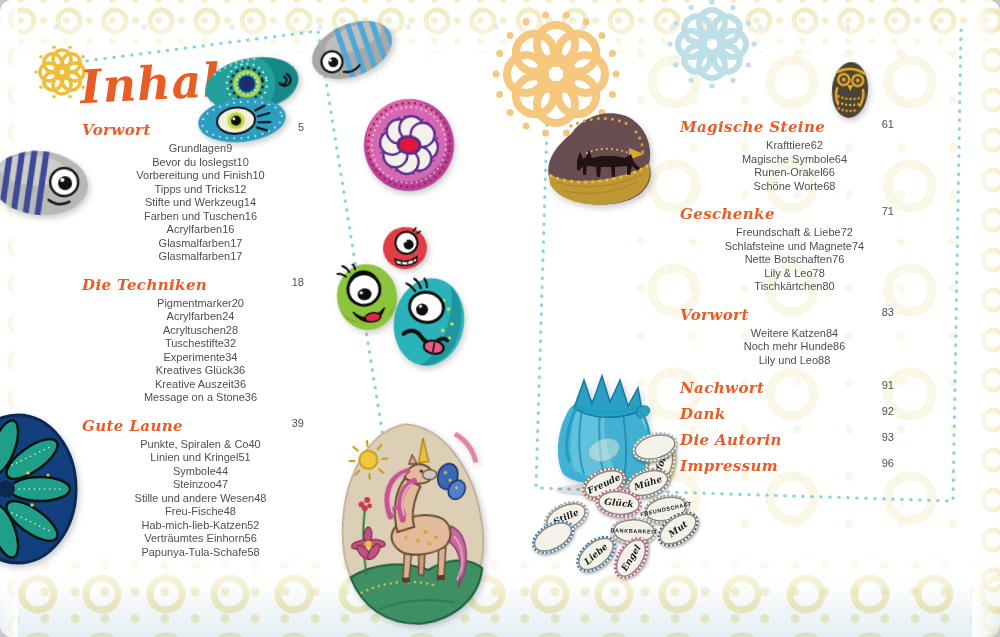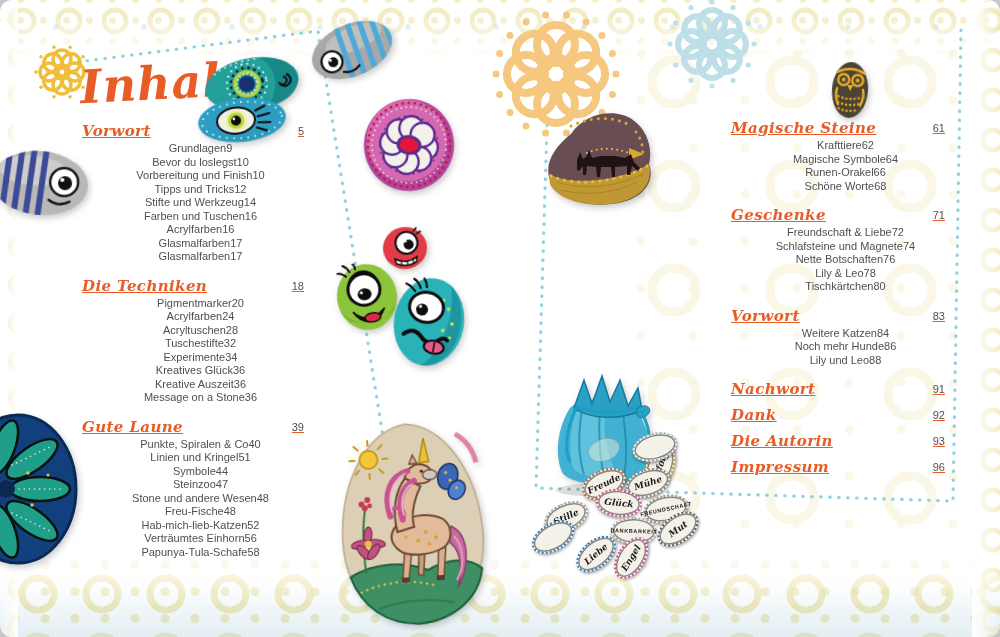--- a/index.html
+++ b/index.html
@@ -37,24 +37,24 @@
       radial-gradient(circle, rgba(222,204,100,.7) 4px, transparent 5px);
     background-size:118px 104px,52px 47px;}
 
   
   .title{position:absolute;left:80px;top:56px;font:italic 700 46px "DejaVu Serif",serif;
     color:#e85c26;transform:rotate(-3deg);letter-spacing:1px;}
 
   
   .toc{position:absolute;font-size:11px;color:#4f4f4f;}
   .toc-left{left:82px;top:121px;width:222px;}
-  .toc-right{left:731px;top:118px;width:214px;}
+  .toc-right{left:680px;top:118px;width:214px;}
   .sec{margin-bottom:12px;}
-  .sec-head{display:flex;justify-content:space-between;align-items:center;height:20px;margin-bottom:1px;
-    font:italic 700 15px "DejaVu Serif",serif;color:#e85c26;letter-spacing:.4px;text-decoration:underline;}
+  .sec-head{display:flex;justify-content:space-between;align-items:flex-start;height:20px;margin-bottom:1px;
+    font:italic 700 15px "DejaVu Serif",serif;color:#e85c26;letter-spacing:.4px;}
   .sec-head .pg{font:400 11px "Liberation Sans",sans-serif;color:#4f4f4f;letter-spacing:0;}
   .sec.compact{margin-bottom:6px;}
   .row{display:flex;justify-content:center;height:13.5px;line-height:13.5px;padding-left:15px;}
 
   
   .stone{position:absolute;filter:drop-shadow(2px 3px 3px rgba(70,70,70,.28));}
   .dots-overlay{position:absolute;inset:0;pointer-events:none;}
 
   
   .wstone{position:absolute;display:flex;align-items:center;justify-content:center;
@@ -253,21 +253,21 @@
         </div>
         <div class="row">
           <span>Symbole</span>
           <span class="pg">44</span>
         </div>
         <div class="row">
           <span>Steinzoo</span>
           <span class="pg">47</span>
         </div>
         <div class="row">
-          <span>Stone und andere Wesen</span>
+          <span>Stille und andere Wesen</span>
           <span class="pg">48</span>
         </div>
         <div class="row">
           <span>Freu-Fische</span>
           <span class="pg">48</span>
         </div>
         <div class="row">
           <span>Hab-mich-lieb-Katzen</span>
           <span class="pg">52</span>
         </div>

